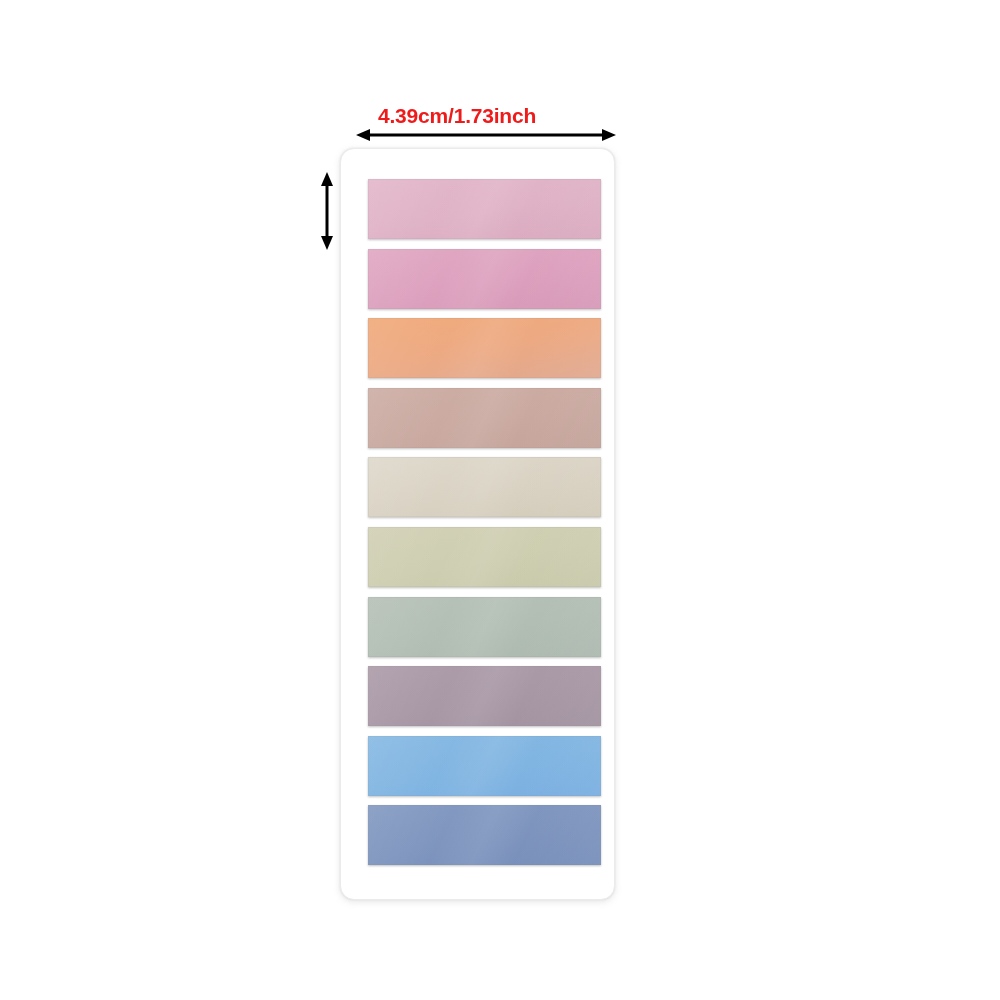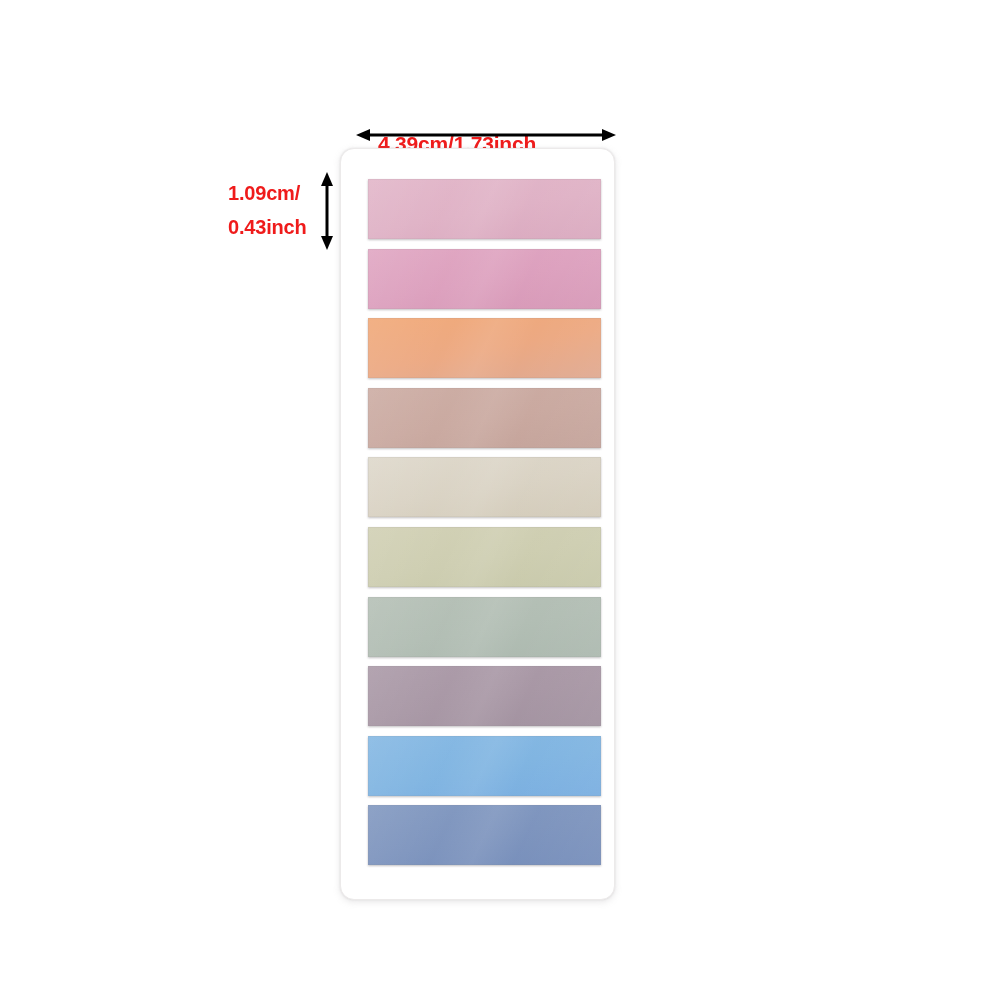--- a/index.html
+++ b/index.html
@@ -78,21 +78,20 @@
     font-weight: bold;
     font-family: "Liberation Sans", sans-serif;
     white-space: nowrap;
     letter-spacing: -0.2px;
   }
 
   #width-label {
     left: 378px;
     top: 104px;
     font-size: 21px;
-    margin-top: 28px;
   }
 
   #height-label {
     left: 228px;
     top: 176px;
     font-size: 20px;
     line-height: 34px;
     text-align: left;
   }
   #height-label span { display: block; }
@@ -120,24 +119,20 @@
 <div id="stage">
 
   <div class="dim-label" id="width-label" style="color: rgb(239, 27, 27);">4.39cm/1.73inch</div>
 
   <svg id="width-arrow" viewBox="0 0 260 18">
     <line x1="10" y1="9" x2="250" y2="9" stroke="#000000" stroke-width="3"></line>
     <polygon points="0,9 14,3 14,15" fill="#000000"></polygon>
     <polygon points="260,9 246,3 246,15" fill="#000000"></polygon>
   </svg>
 
-  <div class="dim-label" id="height-label" style="color: rgb(239, 27, 27);">
-    <span>1.09cm/</span>
-    <span>0.43inch</span>
-  </div>
 
   <svg id="height-arrow" viewBox="0 0 18 78">
     <line x1="9" y1="9" x2="9" y2="69" stroke="#000000" stroke-width="3"></line>
     <polygon points="9,0 3,14 15,14" fill="#000000"></polygon>
     <polygon points="9,78 3,64 15,64" fill="#000000"></polygon>
   </svg>
 
   <div class="card">
     <div class="swatch-stack">
       <div class="swatch" title="pale-dusty-pink" style="background: linear-gradient(170deg, rgb(226, 182, 201) 0%, rgb(223, 177, 197) 52%, rgb(217, 168, 190) 100%);"></div>

